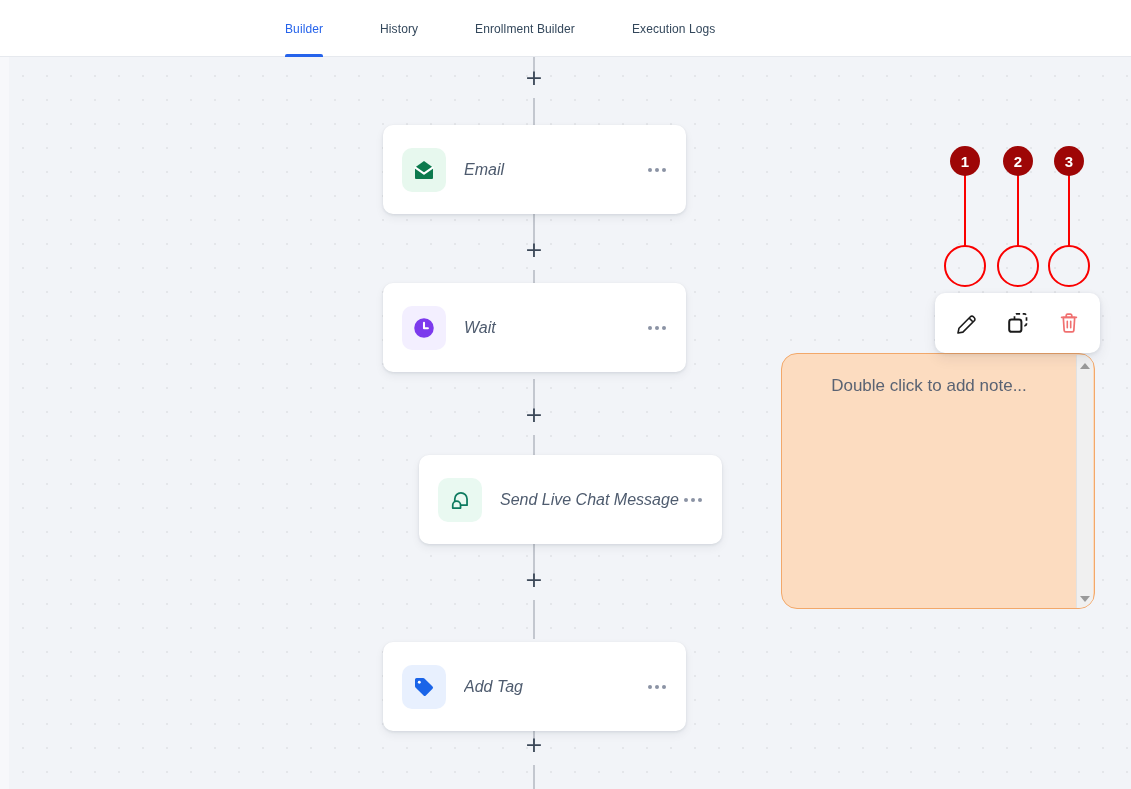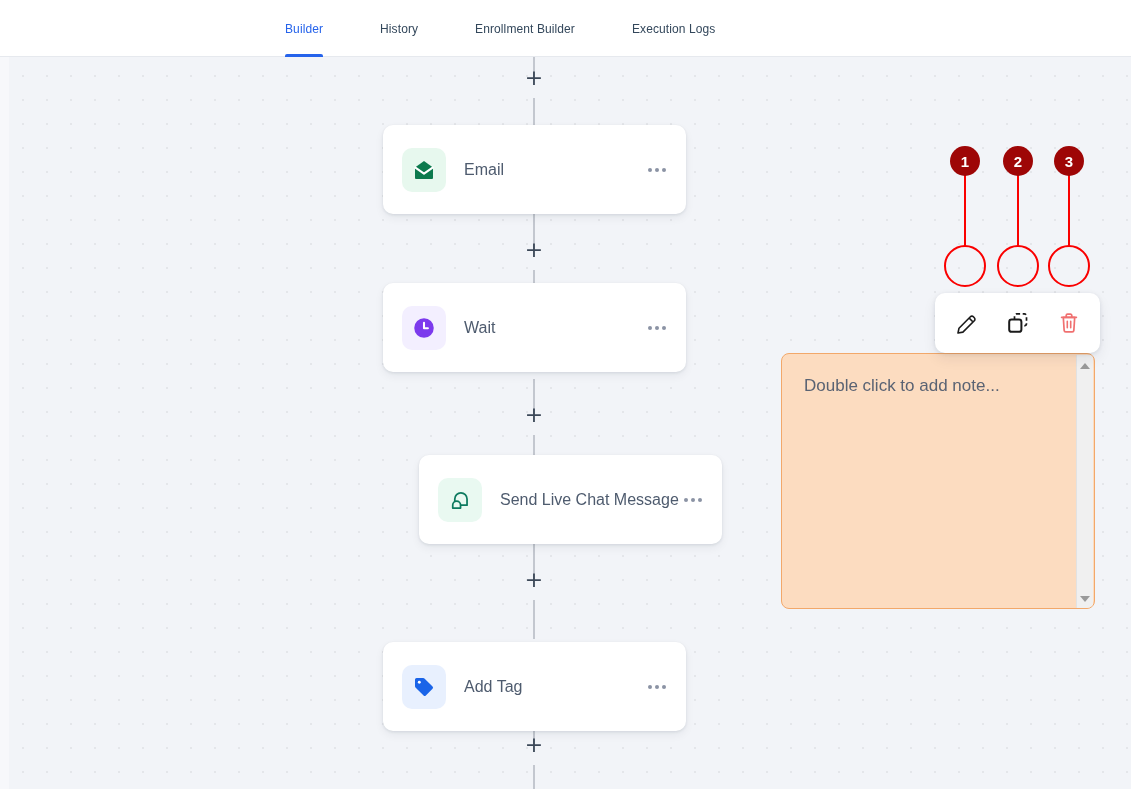--- a/index.html
+++ b/index.html
@@ -132,20 +132,21 @@
     width: 303px;
     height: 89px;
     background: #ffffff;
     border-radius: 10px;
     box-shadow: 0 1px 3px rgba(20,30,50,0.10), 0 4px 10px rgba(20,30,50,0.06);
     display: flex;
     align-items: center;
     box-sizing: border-box;
     padding: 0 18px 0 19px;
     cursor: pointer;
+    font-style: italic;
   }
   .node-icon {
     width: 44px;
     height: 44px;
     border-radius: 10px;
     flex: 0 0 44px;
     display: flex;
     align-items: center;
     justify-content: center;
   }
@@ -175,24 +176,25 @@
 
   
   .note {
     position: absolute;
     left: 781px;
     top: 296px;
     width: 314px;
     height: 256px;
     background: #fcdcc0;
     border: 1px solid #f2a86a;
-    border-radius: 8px;
+    border-radius: 16px;
     box-sizing: border-box;
     overflow: hidden;
     cursor: text;
+    text-align: center;
   }
   .note-text {
     position: absolute;
     left: 22px;
     top: 21px;
     right: 40px;
     font-size: 17px;
     color: #5a6373;
     line-height: 1.3;
   }

